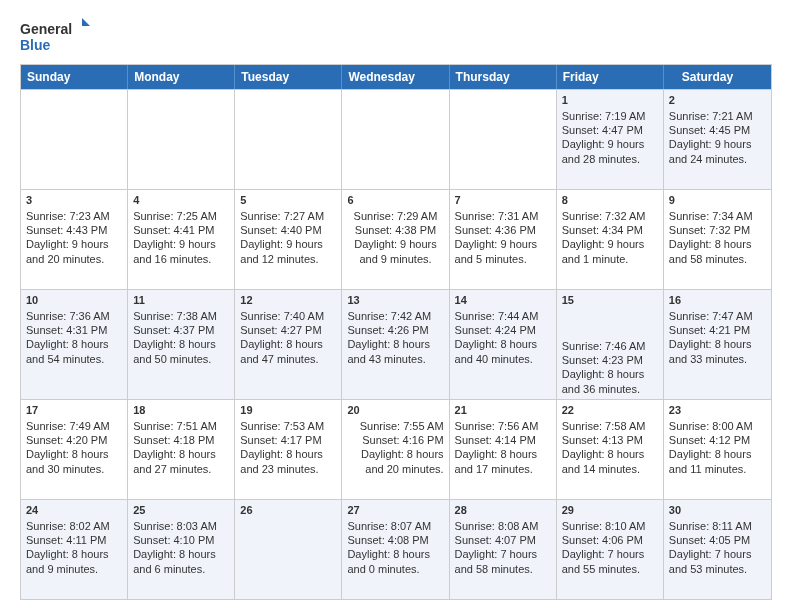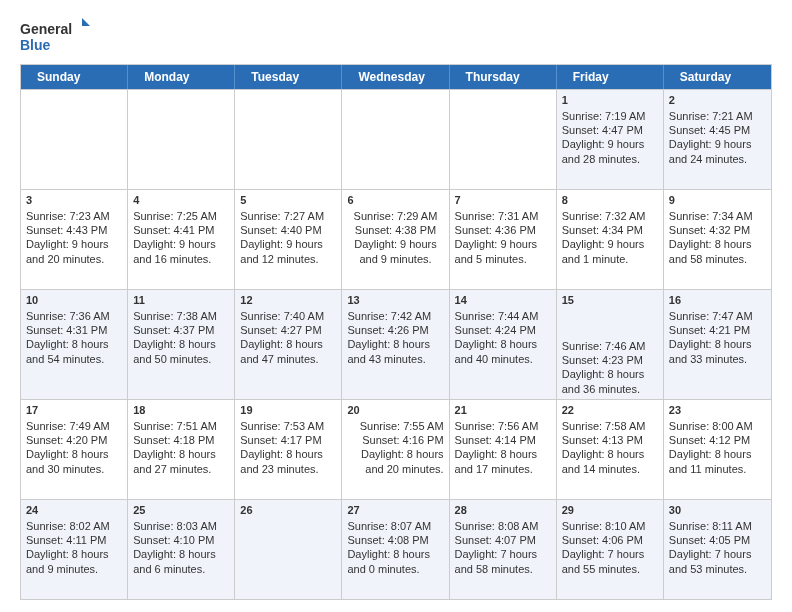--- a/index.html
+++ b/index.html
@@ -49,25 +49,25 @@
     }
     .cal-header {
       display: grid;
       grid-template-columns: repeat(7, 1fr);
       background: #2a6db5;
     }
     .cal-header-cell {
       color: #fff;
       font-size: 12px;
       font-weight: bold;
-      padding: 5px 16px;
+      padding: 5px 6px;
       border-right: 1px solid #5590cc;
       text-align: left;
     }
-    .cal-header-cell:last-child { border-right: none; }
+    .cal-header-cell:last-child { border-right: none; margin-left: 12px; }
     .cal-body {
       flex: 1;
       display: flex;
       flex-direction: column;
     }
     .cal-row {
       display: grid;
       grid-template-columns: repeat(7, 1fr);
       flex: 1;
       border-top: 1px solid #ccc;
@@ -177,21 +177,21 @@
           </div>
           <div class="cal-cell">
             <div class="day-num">8</div>
             <div class="day-info" style="white-space: pre-line;">Sunrise: 7:32 AM
 Sunset: 4:34 PM
 Daylight: 9 hours and 1 minute.</div>
           </div>
           <div class="cal-cell">
             <div class="day-num">9</div>
             <div class="day-info" style="white-space: pre-line;">Sunrise: 7:34 AM
-Sunset: 4:32 PM
+Sunset: 7:32 PM
 Daylight: 8 hours and 58 minutes.</div>
           </div>
         </div>
         <div class="cal-row">
           <div class="cal-cell shaded">
             <div class="day-num">10</div>
             <div class="day-info" style="white-space: pre-line;">Sunrise: 7:36 AM
 Sunset: 4:31 PM
 Daylight: 8 hours and 54 minutes.</div>
           </div>

